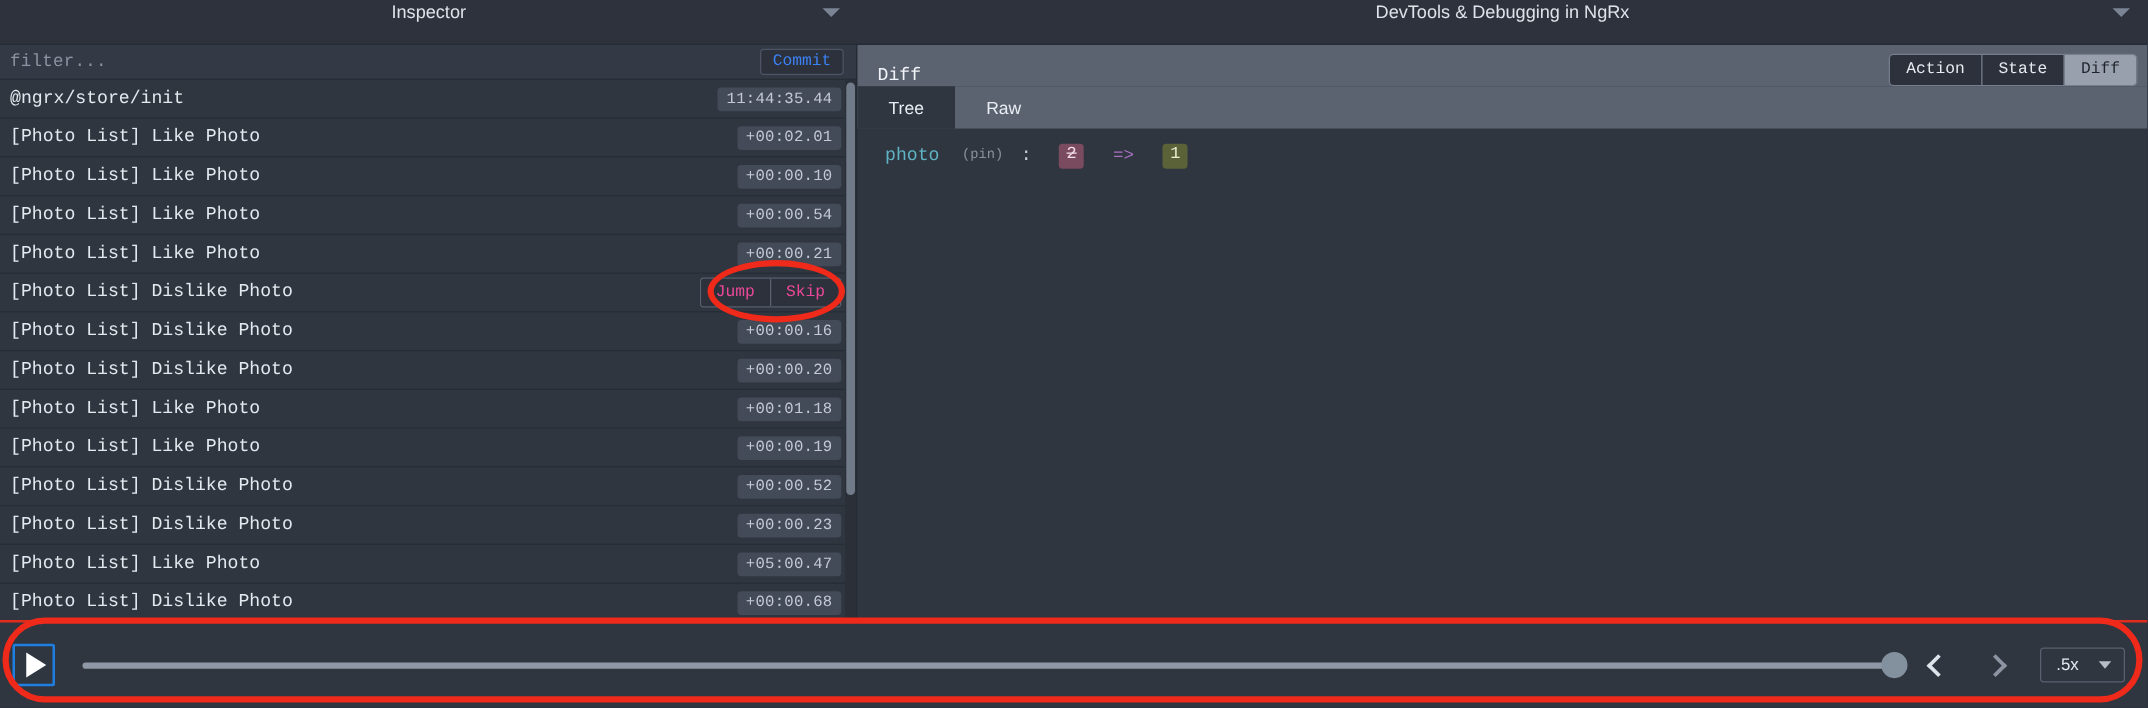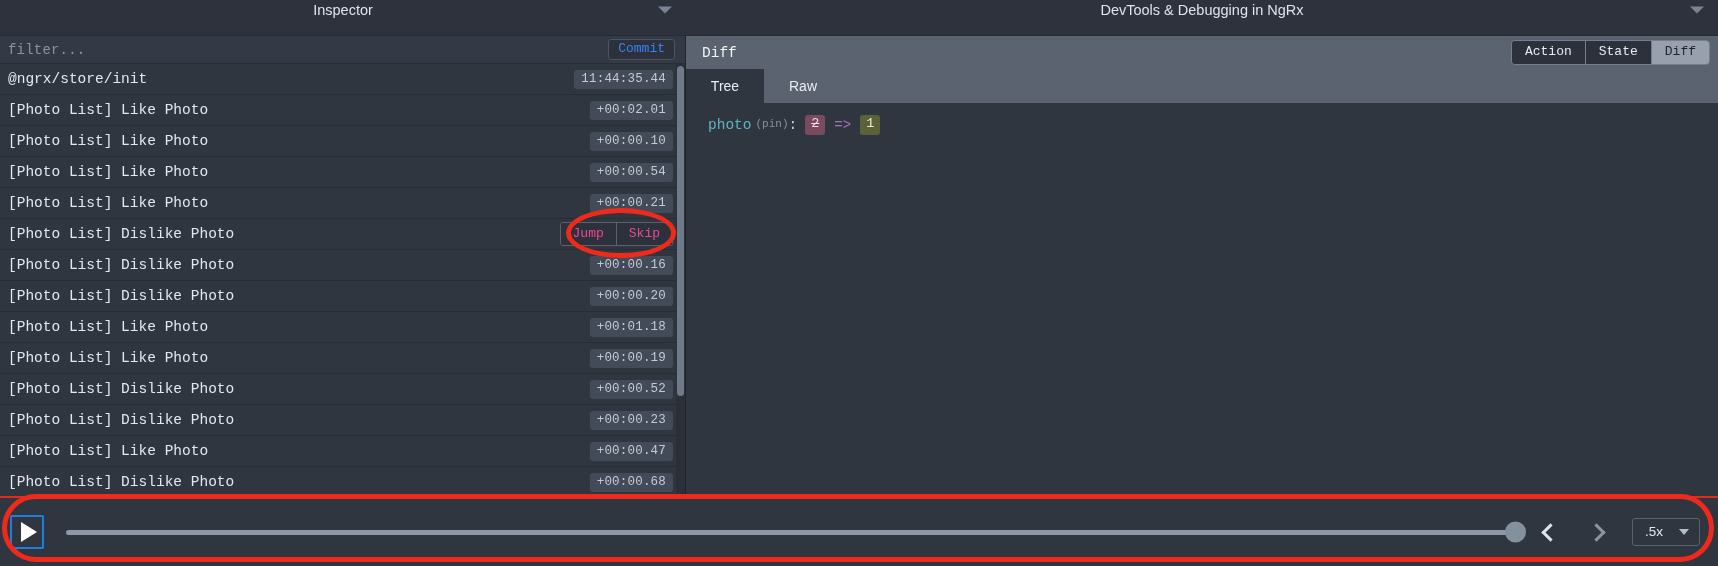--- a/index.html
+++ b/index.html
@@ -185,21 +185,21 @@
   .right-pane {
     flex: 1 1 auto;
     display: flex;
     flex-direction: column;
     min-width: 0;
     background: #2f3640;
   }
 
   .monitor-header {
     display: flex;
-    align-items: center;
+    align-items: flex-end;
     justify-content: space-between;
     height: 33px;
     flex: 0 0 33px;
     background: #5b6270;
     padding: 0 8px 0 16px;
   }
   .monitor-title {
     color: #f0f3f7;
     font-family: "Liberation Mono", monospace;
     font-size: 14.5px;
@@ -250,21 +250,21 @@
     padding: 12px 0 0 22px;
     min-height: 0;
     overflow: hidden;
   }
   .diff-line {
     display: flex;
     align-items: center;
     font-family: "Liberation Mono", monospace;
     font-size: 14.5px;
     line-height: 1;
-    gap: 0;
+    gap: 14px;
   }
   .diff-key   { color: #5fb3c4; }
   .diff-meta  { color: #8b919c; font-size: 11px; margin-left: 4px; }
   .diff-colon { color: #c9ced8; margin-right: 8px; }
   .badge {
     display: inline-block;
     padding: 2px 6px 3px;
     border-radius: 3px;
     font-family: "Liberation Mono", monospace;
     font-size: 13.5px;
@@ -488,21 +488,21 @@
             <div class="action-row">
               <span class="act-label">[Photo List] Dislike Photo</span>
               <span class="act-time">+00:00.52</span>
             </div>
             <div class="action-row">
               <span class="act-label">[Photo List] Dislike Photo</span>
               <span class="act-time">+00:00.23</span>
             </div>
             <div class="action-row">
               <span class="act-label">[Photo List] Like Photo</span>
-              <span class="act-time">+00:00.47</span>
+              <span class="act-time">+05:00.47</span>
             </div>
             <div class="action-row">
               <span class="act-label">[Photo List] Dislike Photo</span>
               <span class="act-time">+00:00.68</span>
             </div>
           </div>
         <div class="list-scrollbar">
           <div class="thumb"></div>
         </div>
       </div>

